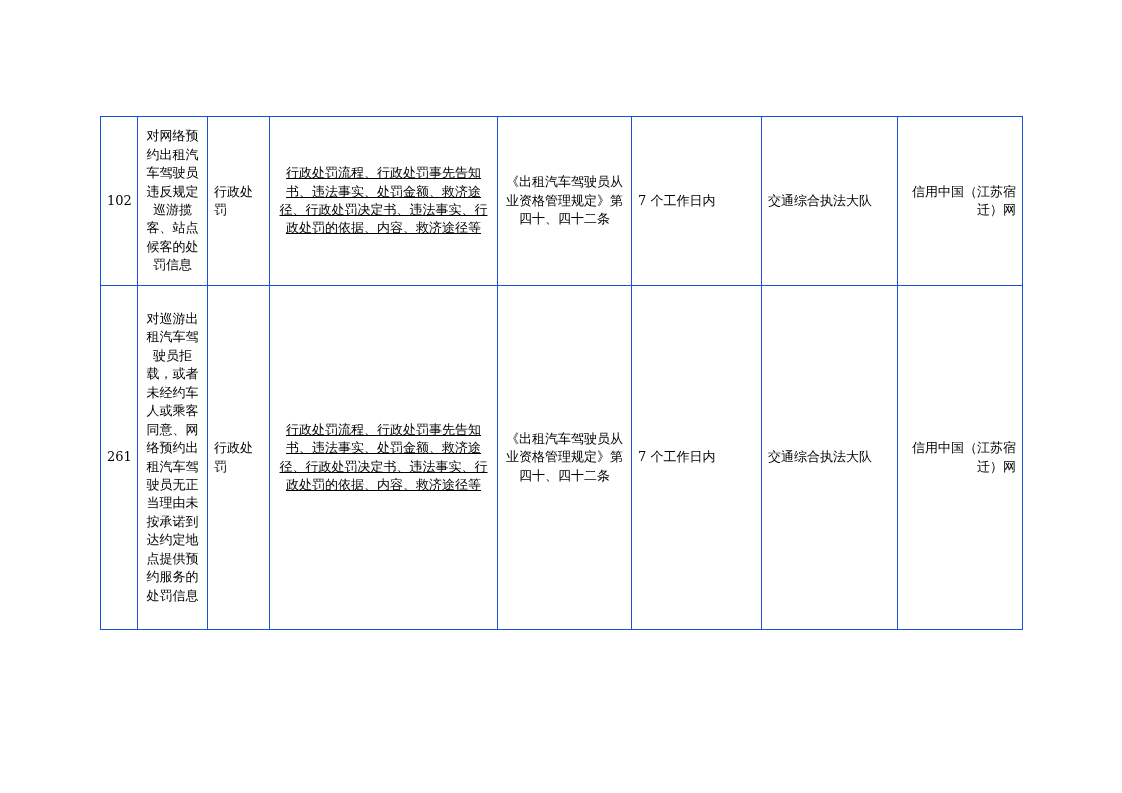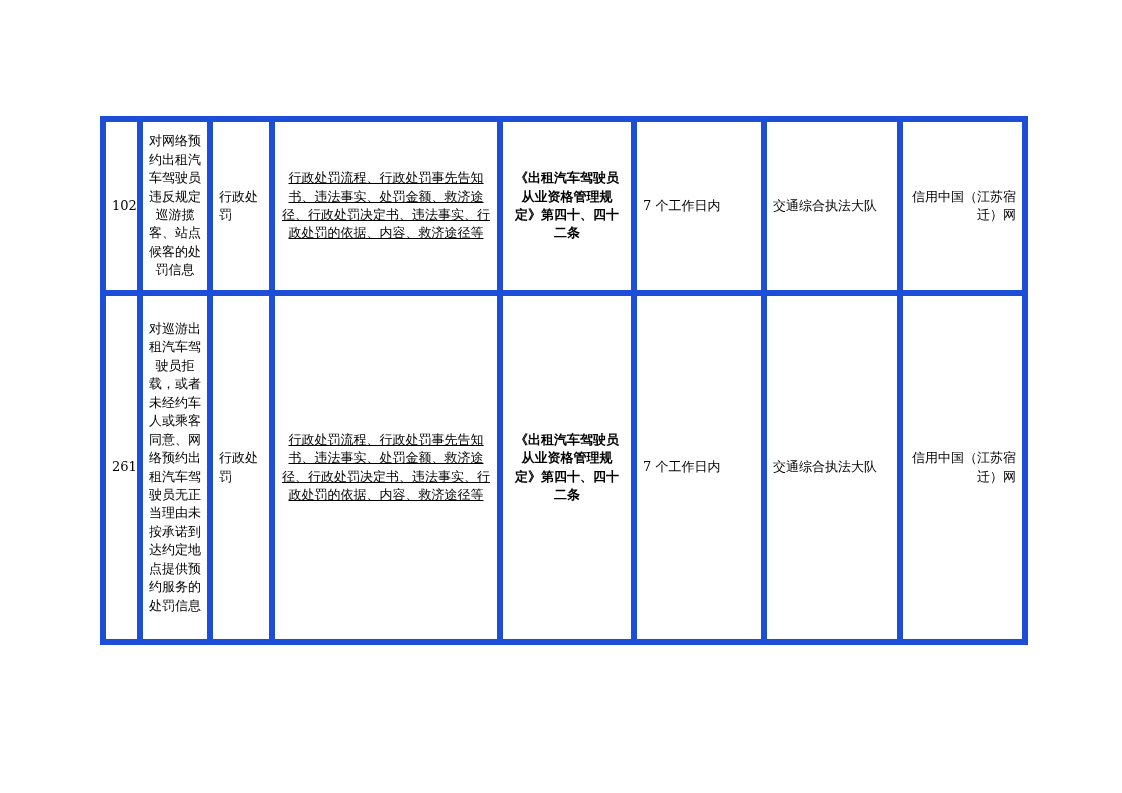--- a/index.html
+++ b/index.html
@@ -24,21 +24,21 @@
   }
   table.doc-table {
     position: absolute;
     left: 100px;
     top: 116px;
     width: 922px;
     border-collapse: collapse;
     table-layout: fixed;
   }
   table.doc-table td {
-    border: 6px solid #1d4ed8;
+    border: 1px solid #1d4ed8;
     vertical-align: middle;
     padding: 4px 6px;
     font-size: 13px;
     line-height: 1.42;
     font-family: "DejaVu Serif", "Liberation Serif", serif;
   }
   col.c-index { width: 37px; }
   col.c-item  { width: 70px; }
   col.c-type  { width: 62px; }
   col.c-content { width: 228px; }
@@ -60,21 +60,20 @@
   .row-153 td { height: 160px; }
   .row-154 td { height: 335px; }
   .content-cell {
     text-align: center;
     line-height: 1.55;
     text-decoration: underline;
   }
   .basis-cell {
     text-align: center;
     line-height: 1.55;
-    font-weight: bold;
   }
   .site-cell {
     text-align: right;
     line-height: 1.55;
     padding-left: 10px;
   }
   .dept-cell {
     text-align: left;
   }
   .period-cell {

